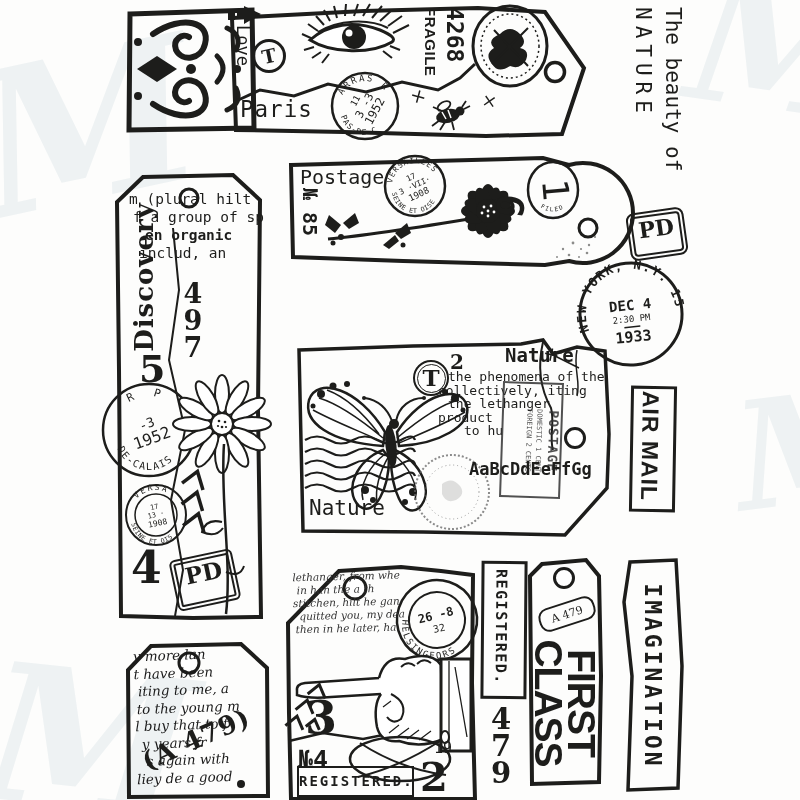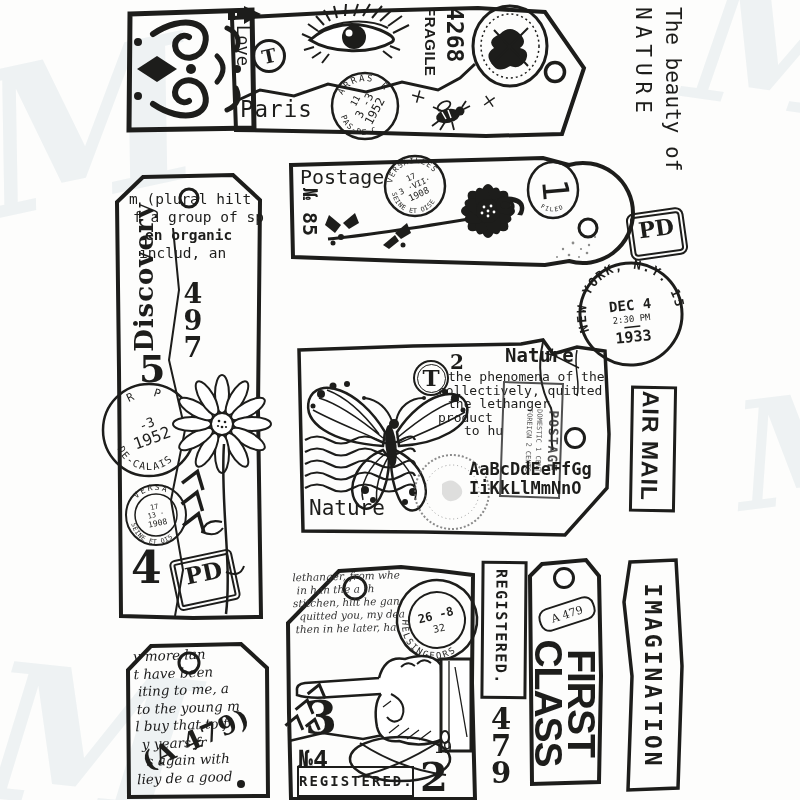--- a/index.html
+++ b/index.html
@@ -360,37 +360,36 @@
     </svg>
     <div class="abs" style="left:120px;top:22px;width:32px;height:32px;border:2.5px solid var(--ink);border-radius:50%;">
       <div style="position:absolute;inset:1.5px;border:1.5px solid var(--ink);border-radius:50%;text-align:center;">
         <span class="serif b" style="font-size:23px;line-height:26px;">T</span>
       </div>
     </div>
     <div class="abs serif b nw" style="left:157px;top:12px;font-size:20px;">2</div>
     <div class="abs mono b nw" style="left:212px;top:6px;font-size:19px;">Nature</div>
     <div class="abs mono" style="left:145px;top:32px;font-size:13px;line-height:13.5px;">
       <div class="nw" style="margin-left:10px;">the phenomena of the</div>
-      <div class="nw">collectively, quitted</div>
+      <div class="nw">collectively, iting</div>
       <div class="nw" style="margin-left:10px;">the lethanger</div>
       <div class="nw" style="">product</div>
       <div class="nw" style="margin-left:26px;">to hu</div>
     </div>
 
     <div class="abs" style="left:208px;top:44px;width:57px;height:112px;border:2.5px solid #333;transform:rotate(2deg);opacity:0.85;color:#333;">
       <div class="abs" style="left:-27.5px;top:27.5px;width:112px;height:57px;transform:rotate(90deg);text-align:center;">
         <div class="mono b nw" style="font-size:13px;letter-spacing:1px;">POSTAGE</div>
         <div class="mono nw" style="font-size:7px;margin-top:3px;">DOMESTIC 1 CENT</div>
         <div class="mono nw" style="font-size:7px;margin-top:2px;">FOREIGN 2 CENTS</div>
       </div>
     </div>
     <div class="abs mono nw" style="left:16px;top:158px;font-size:21px;">Nature</div>
     <div class="abs mono b" style="left:176px;top:122px;width:140px;text-align:left;font-size:17px;line-height:19px;">
       <div class="nw">AaBcDdEeFfGg</div>
-      <div class="nw">IiKkLlMmNnO</div>
     </div>
     <div class="abs serif nw" style="left:250px;top:4px;font-size:20px;transform:rotate(12deg);">+</div>
   </div>
 
   <div class="abs" style="left:630px;top:386px;width:40px;height:120px;border:3px solid var(--ink);transform:rotate(1deg);">
     <div class="abs sans nw" style="left:-40px;top:40px;width:114px;height:34px;font-size:23px;font-weight:900;letter-spacing:1px;text-align:center;line-height:34px;transform:rotate(90deg);">AIR MAIL</div>
   </div>
 
   <div class="abs" style="left:123px;top:638px;width:150px;height:162px;">
     <svg width="150" height="162" viewBox="0 0 150 162">

